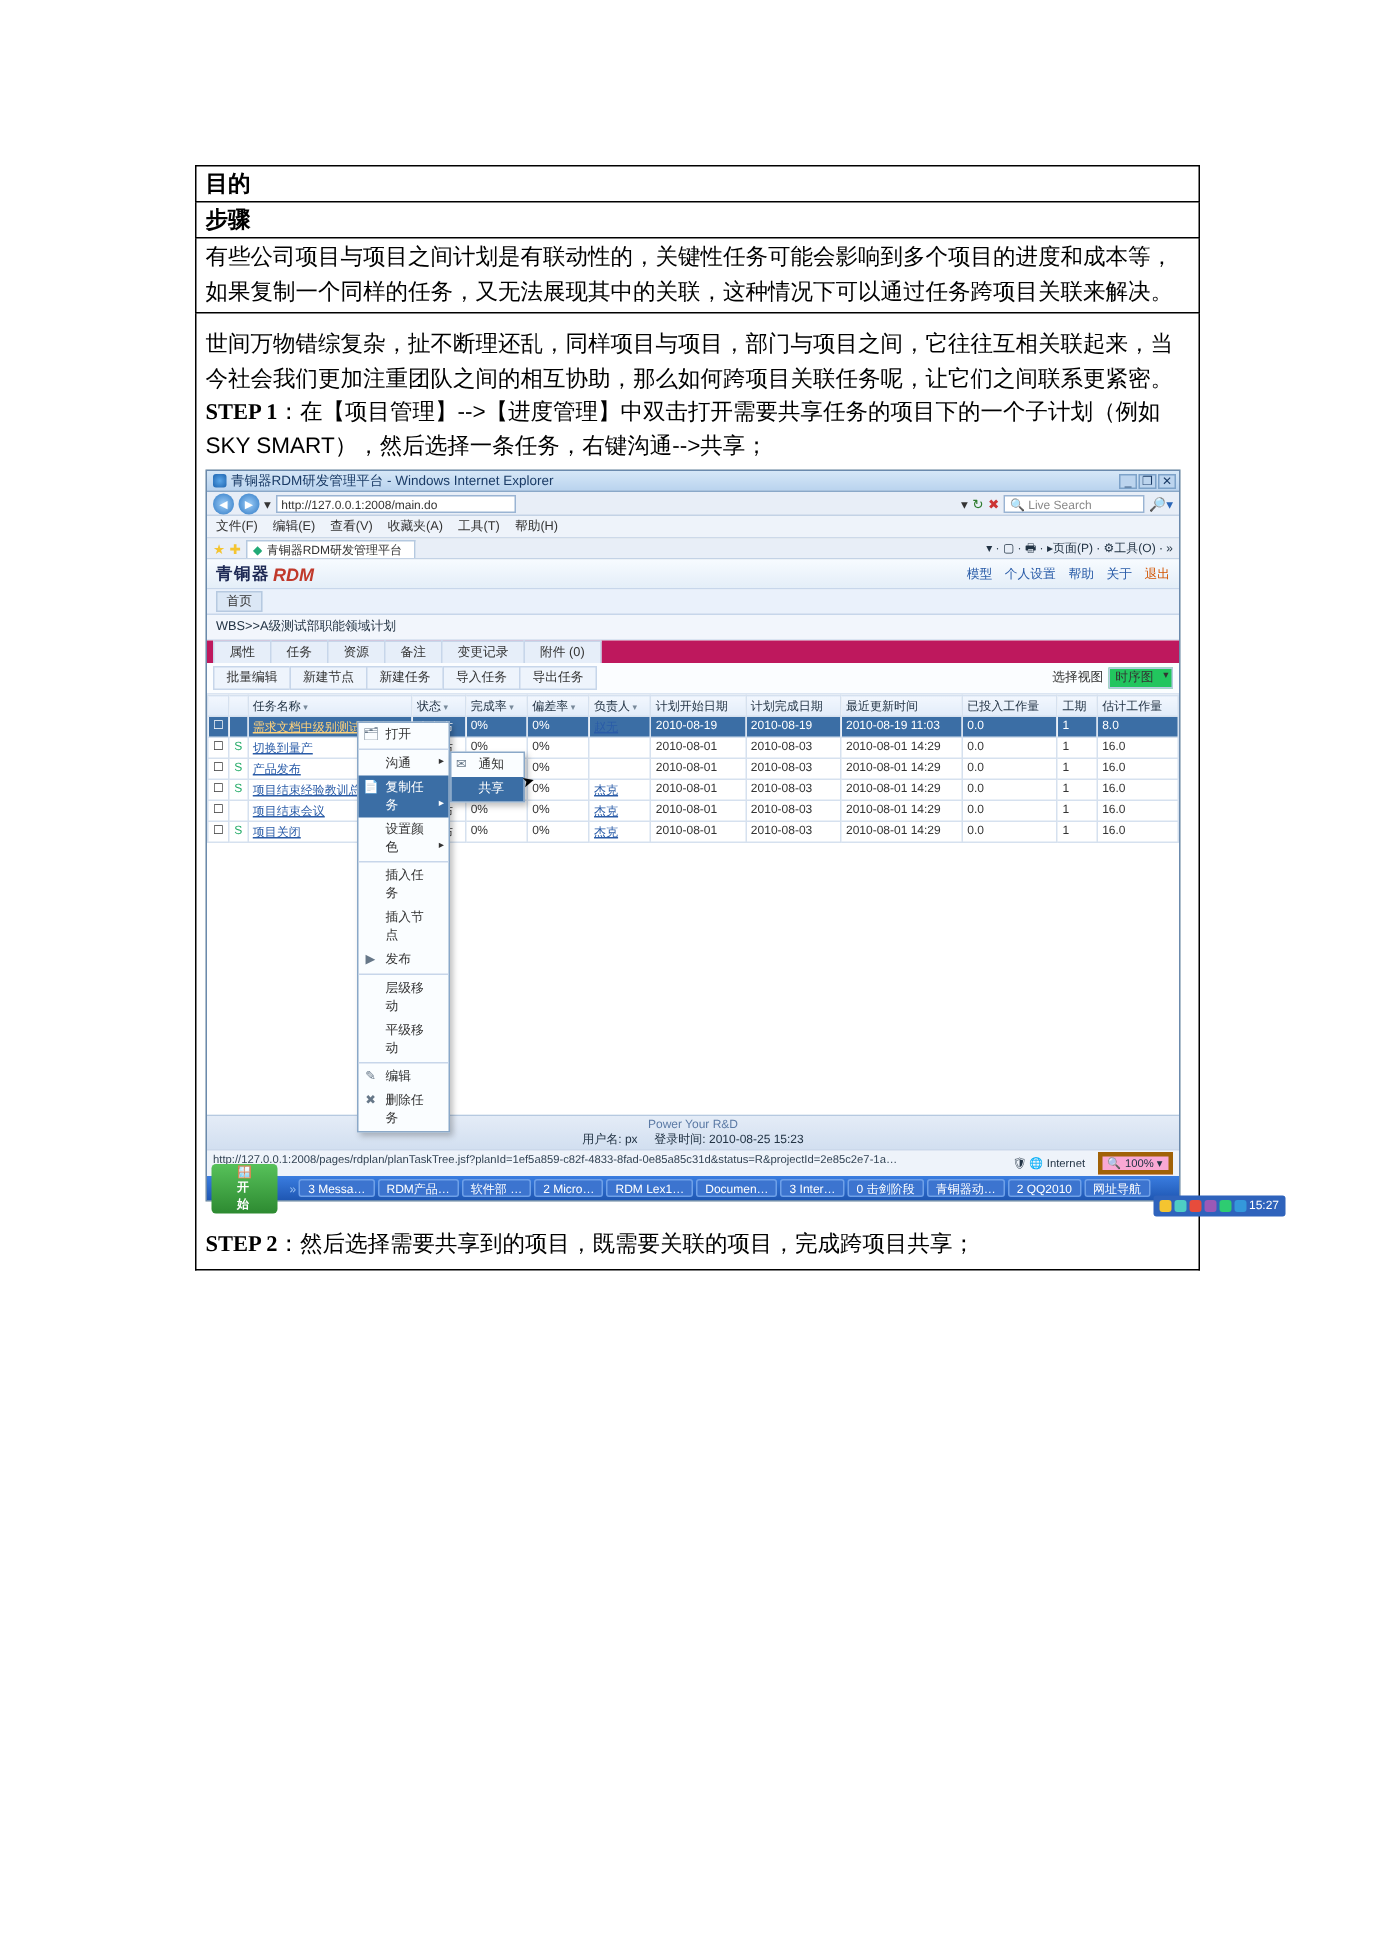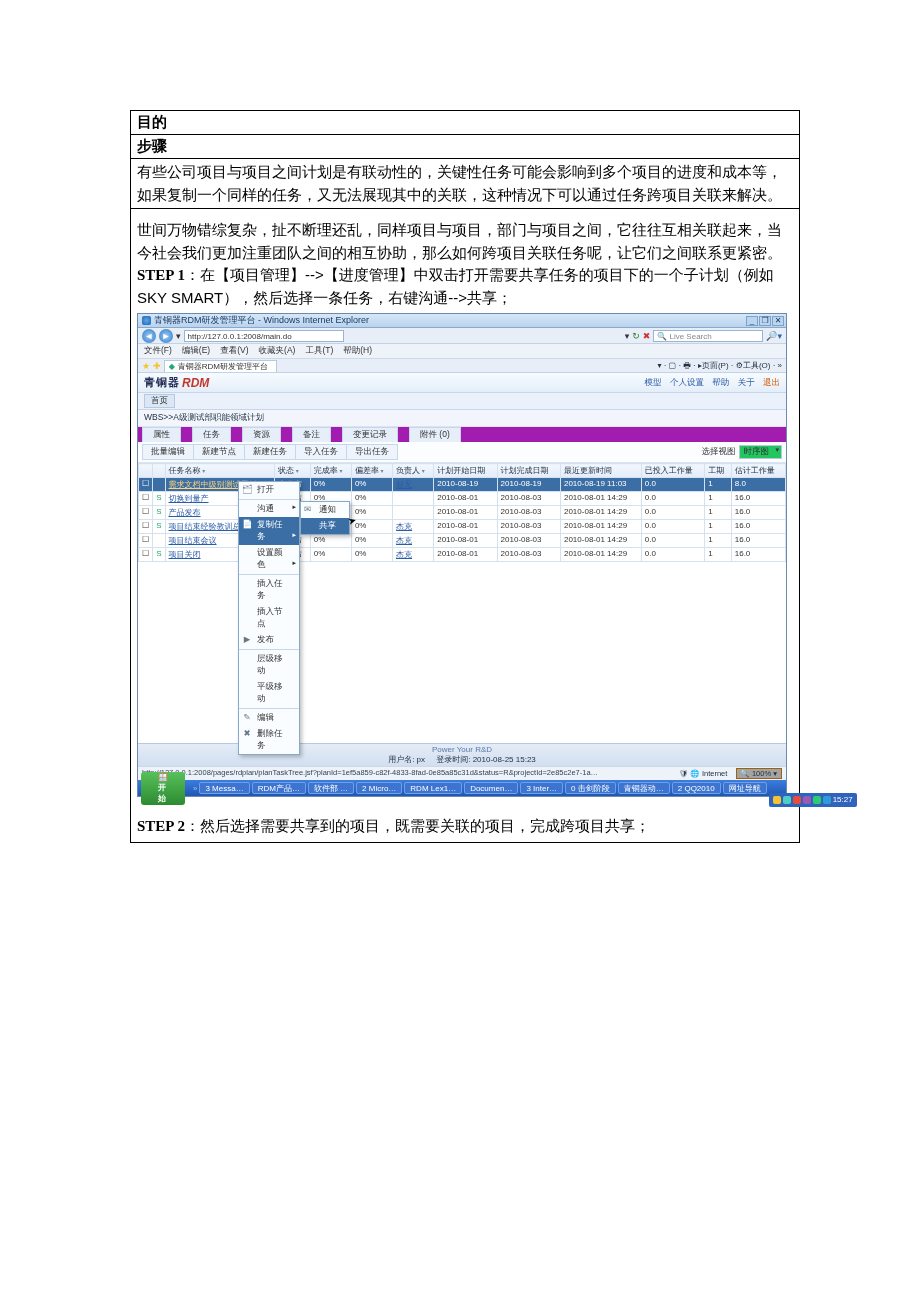--- a/index.html
+++ b/index.html
@@ -71,21 +71,21 @@
       width: 14px; height: 14px; border-radius: 50%;
       background: radial-gradient(#9ecdf7,#2b77c4);
       color: #fff; font-size: 9px; line-height: 14px; text-align: center;
     }
     .addr-input {
       flex: 0 0 160px; height: 12px; background: #fff;
       border: 1px solid #9ab4d3; padding: 0 3px;
       font-size: 8px; line-height: 12px;
     }
     .search-box {
-      width: 110px; height: 12px; background: #fff;
+      width: 94px; height: 12px; background: #fff;
       border: 1px solid #9ab4d3; padding: 0 3px;
       color: #888; font-size: 8px; line-height: 12px;
     }
     .go-arrow { color: #2b7a2b; font-size: 9px; }
     .mag-icon { color: #4a6; }
     .ie-menubar {
       display: flex; gap: 10px; padding: 1px 6px;
       background: #eef3fa; border-bottom: 1px solid #cdd9e9;
       font-size: 8.5px; color: #333;
     }
@@ -126,21 +126,21 @@
     .crumb {
       display: inline-block; background: #dbe7f5;
       border: 1px solid #b6c9e0; padding: 0 6px;
       font-size: 8.5px;
     }
     .plan-title {
       padding: 2px 6px; font-size: 8.5px; color: #234;
       background: #f2f6fc; border-bottom: 1px solid #dbe5f2;
     }
 
-    .tabs-row { display: flex; gap: 12px; background: #a21caf; padding: 0 4px; }
+    .tabs-row { display: flex; gap: 0; background: #be185d; padding: 0 4px; }
     .mini-tab {
       font-size: 8.5px; padding: 1px 10px;
       background: #e6eef9; border: 1px solid #c7d6ea;
       border-bottom: none; margin-right: -1px;
     }
     .toolbtn-row { display: flex; gap: 0; background: #fbfdff;
       padding: 2px 4px; border-bottom: 1px solid #dbe5f2; justify-content: space-between;}
     .toolbtn-row .left-btns { display: flex; }
     .tbtn {
       font-size: 8.5px; padding: 1px 8px; background: #eef4fc;
@@ -207,21 +207,21 @@
       background: linear-gradient(#e4ecf7,#d2dff0);
       border-top: 1px solid #b6c9e0; font-size: 8px;
       padding: 1px 4px; color: #234; flex-direction: column;
     }
     .url-strip {
       background: #eef3fa; border-top: 1px solid #cbd8ea;
       font-size: 7.5px; padding: 1px 4px; color: #345;
       display: flex; justify-content: space-between;
     }
     .url-strip .inet { color: #234; display: flex; align-items: center; gap: 2px; }
-    .zoom-badge { border: 1px solid #a16207; padding: 0 4px; background: #a3a3a3; }
+    .zoom-badge { border: 3px solid #a16207; padding: 0 4px; background: #f9a8d4; }
 
     .taskbar {
       display: flex; align-items: center;
       background: linear-gradient(#3a7de0,#1f57b3);
       height: 16px; font-size: 8px; color: #fff;
       padding: 0 3px; gap: 2px;
     }
     .tb-start {
       background: linear-gradient(#57c15a,#2d8a31);
       border-radius: 3px; padding: 1px 17px; font-weight: bold;

